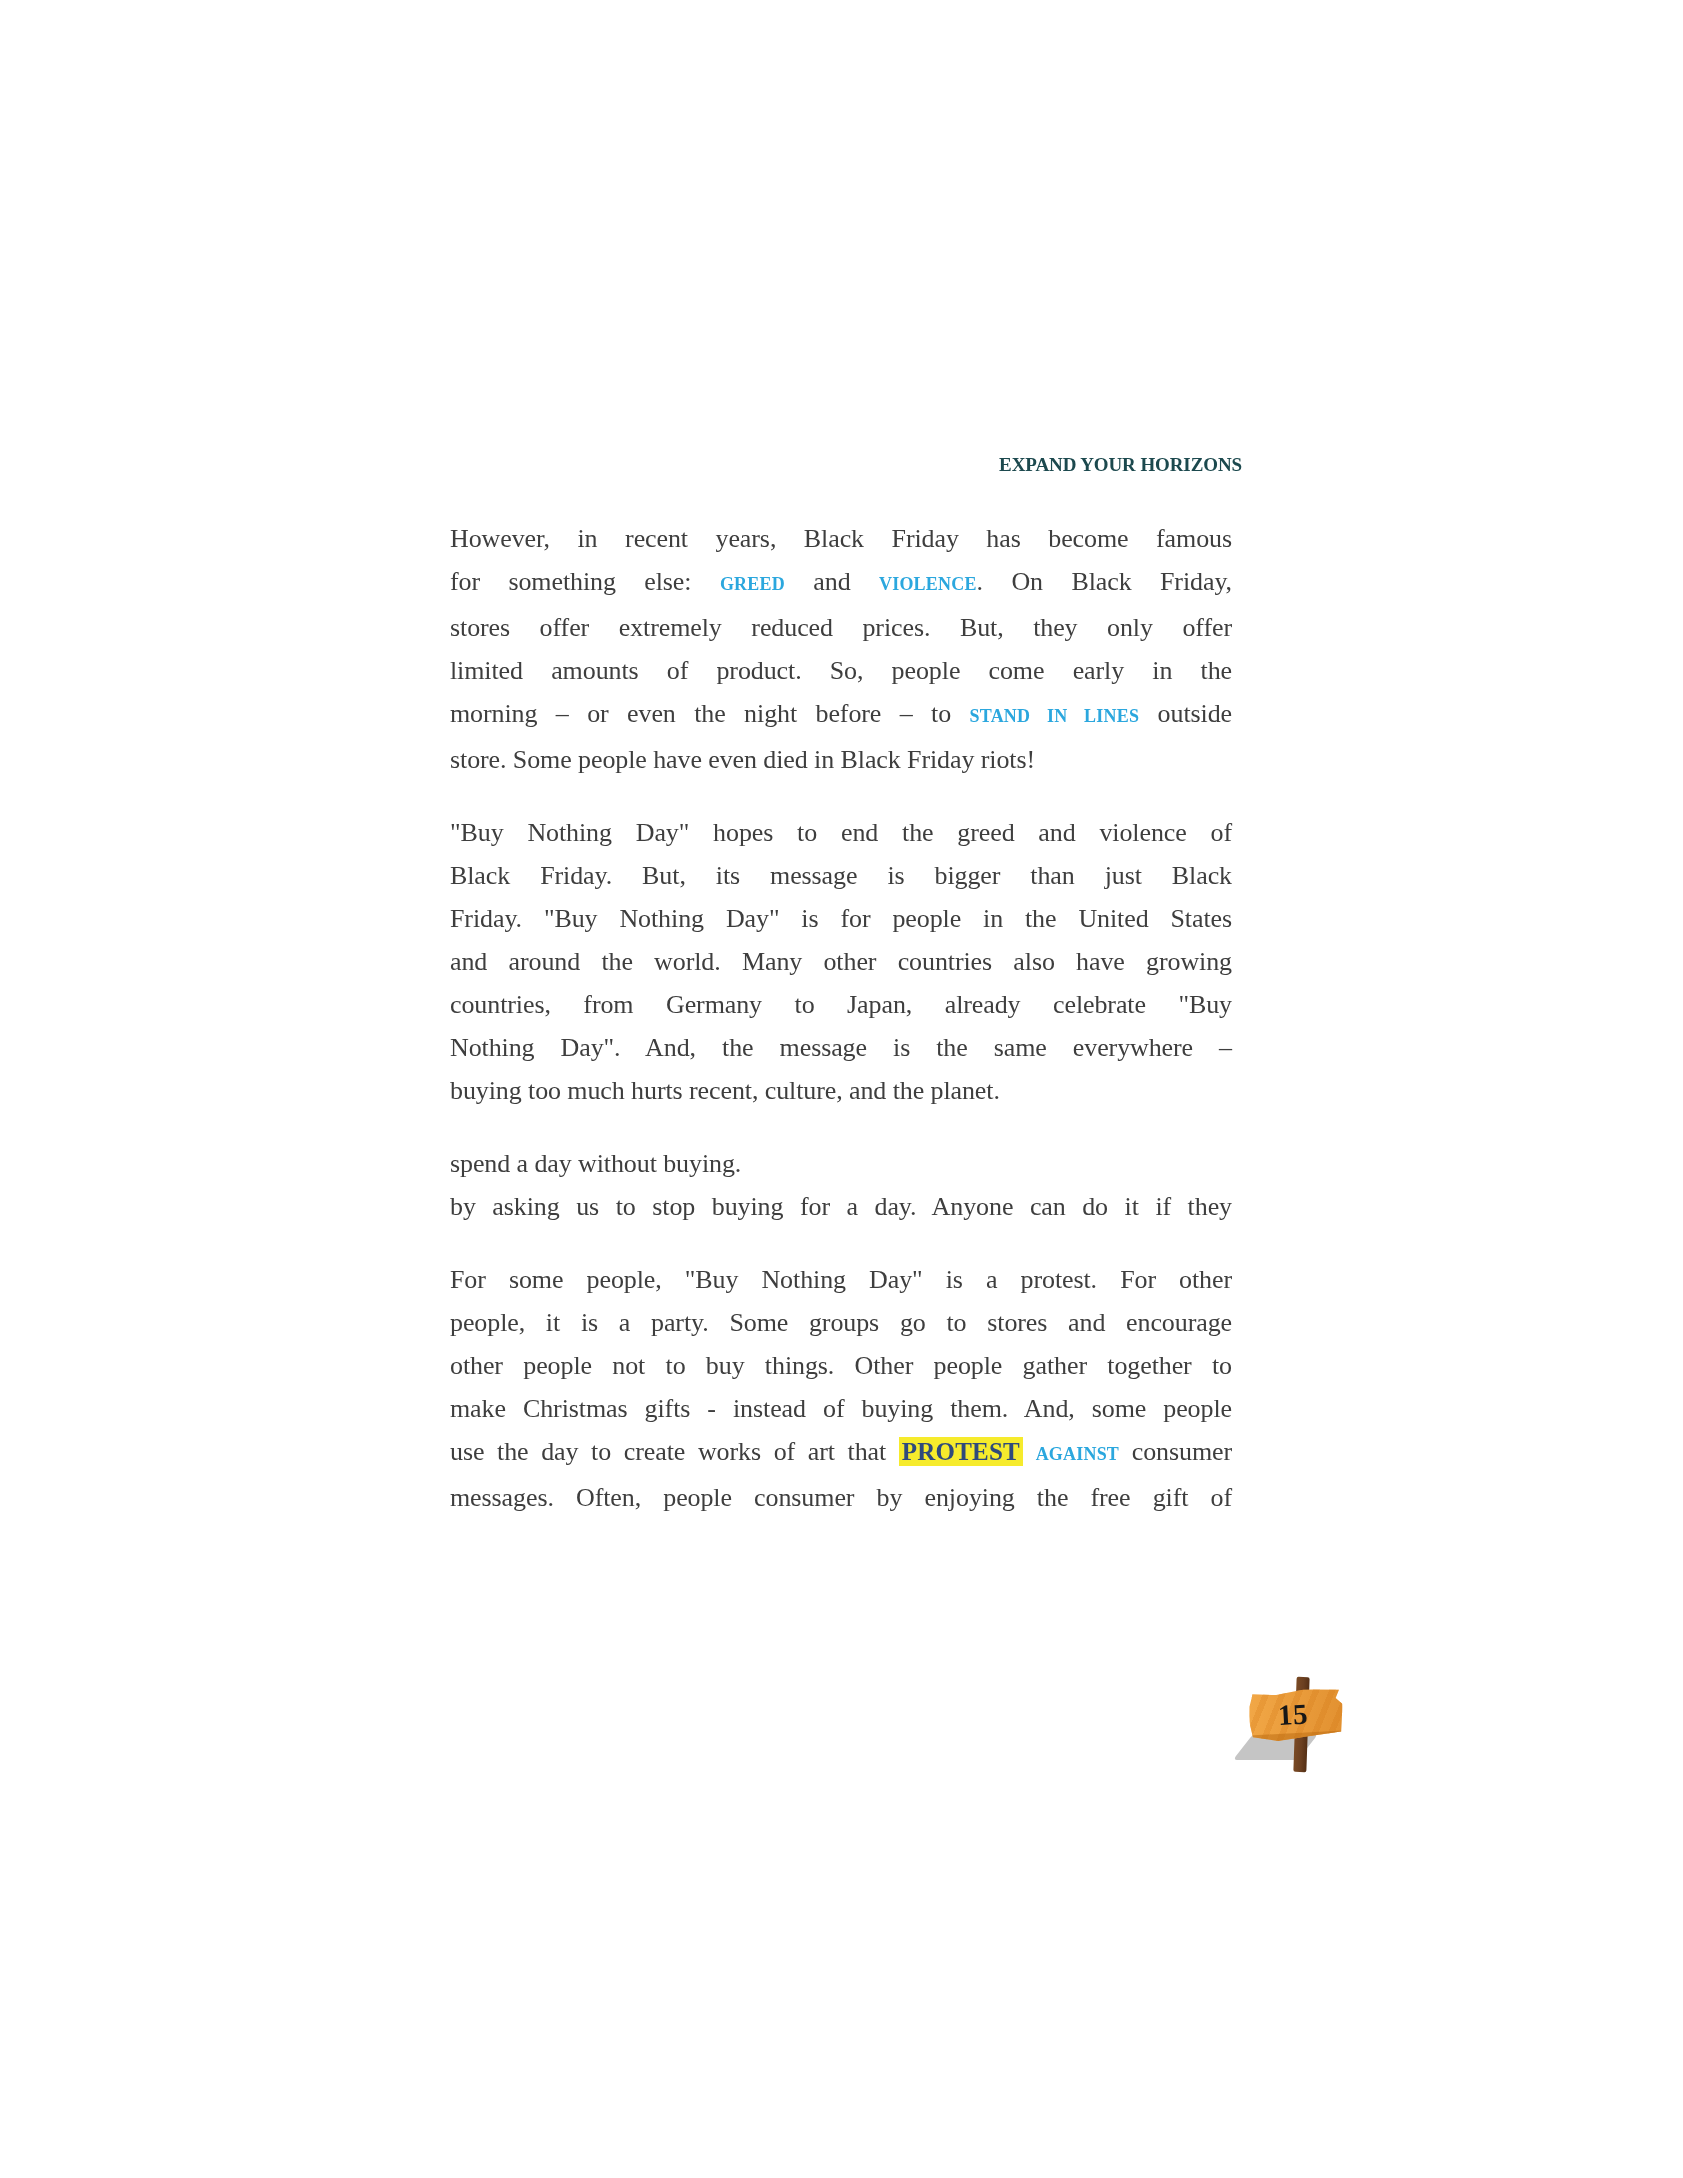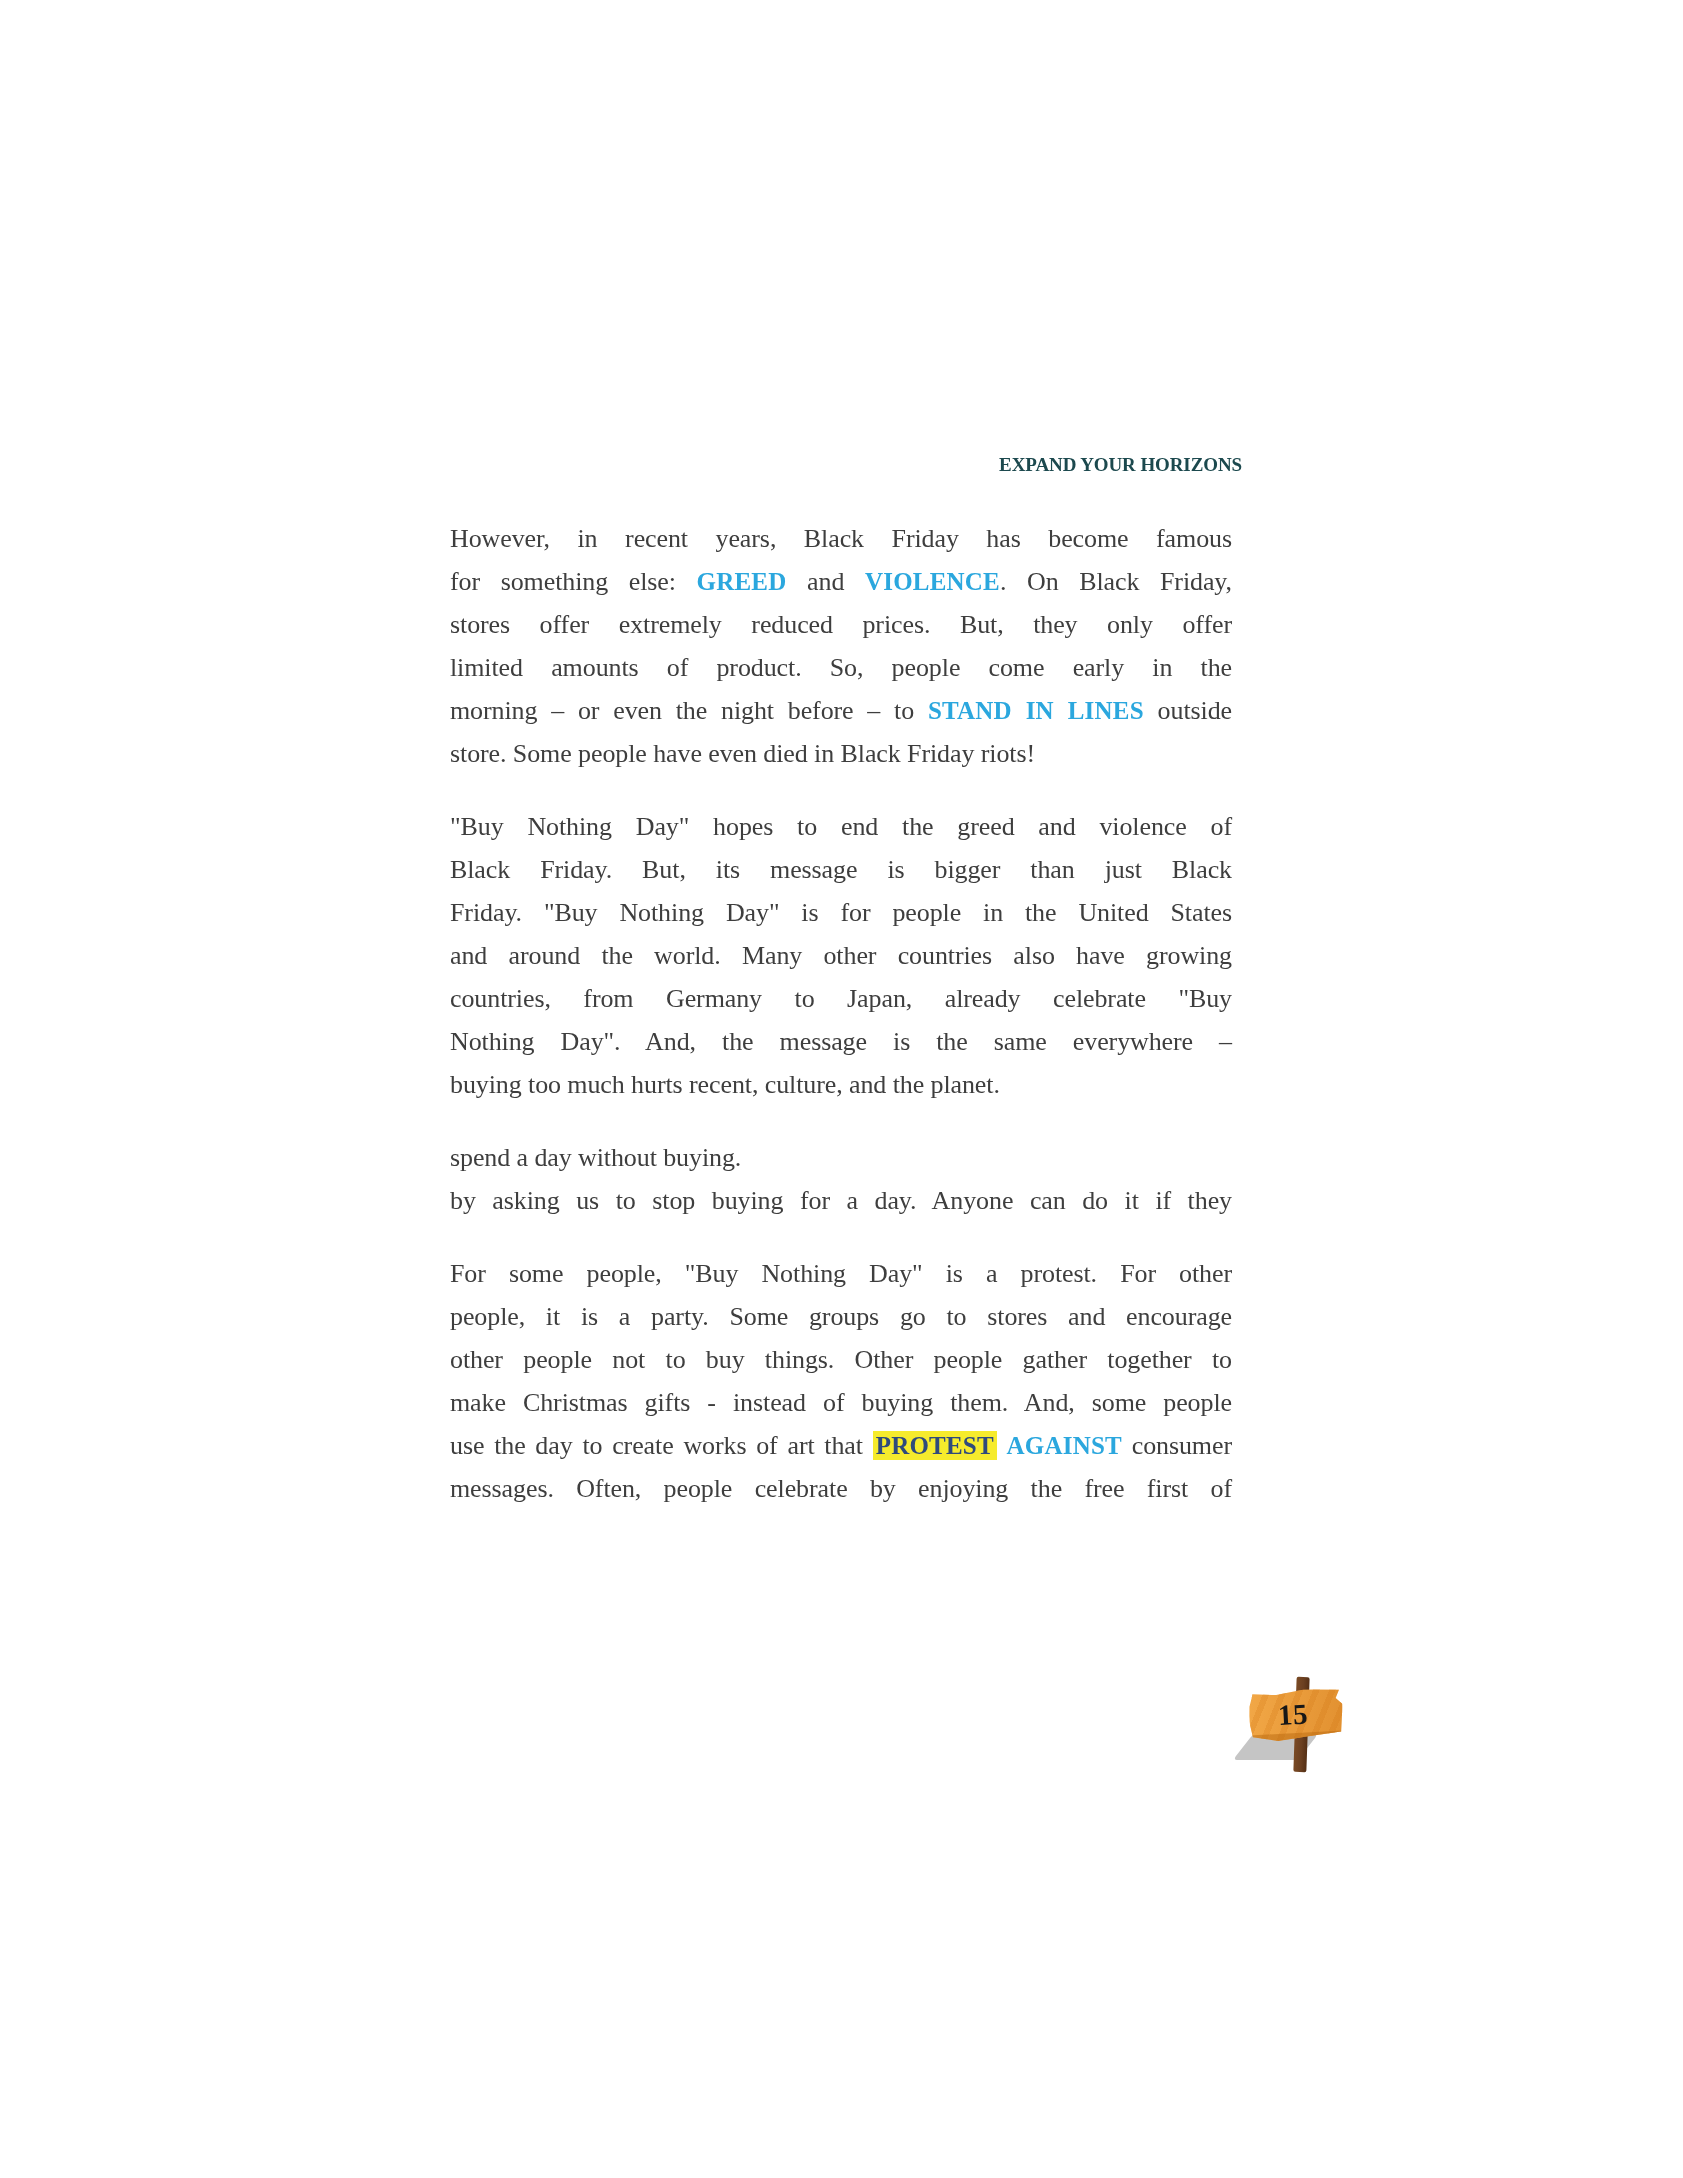--- a/index.html
+++ b/index.html
@@ -16,21 +16,21 @@
   .article{
     position:absolute;left:450px;top:517px;width:782px;
     color:var(--body-text,#3e3e3e);
     font-size:26px;font-weight:300;line-height:43px;letter-spacing:-0.1px;
   }
   .para{margin:0 0 30px 0;}
   .line{text-align:justify;}
   .line.j{text-align-last:justify;}
   .line span.cyan{
     color:var(--marker-cyan,#2ba7de);
-    font-weight:700;font-size:25px;letter-spacing:0.2px;
+    font-weight:700;font-size:18px;letter-spacing:0.2px;
   }
   .line span.navyhl{
     color:var(--marker-navy,#2f4a7c);
     background:var(--highlight-yellow,#f6eb2c);
     font-weight:700;font-size:25px;letter-spacing:0.2px;
     padding:1px 3px;
   }
   
   .page-sign{position:absolute;left:1249px;top:1675px;width:99px;height:99px;}
   .sign-shadow{
@@ -86,21 +86,21 @@
       <div class="para">
         <div class="line"><span>spend a day without buying.</span></div>
         <div class="line j"><span>by asking us to stop buying for a day. Anyone can do it if they</span></div>
       </div>
       <div class="para">
         <div class="line j"><span>For some people, "Buy Nothing Day" is a protest. For other</span></div>
         <div class="line j"><span>people, it is a party. Some groups go to stores and encourage</span></div>
         <div class="line j"><span>other people not to buy things. Other people gather together to</span></div>
         <div class="line j"><span>make Christmas gifts - instead of buying them. And, some people</span></div>
         <div class="line j"><span>use the day to create works of art that </span><span class="navyhl">PROTEST</span><span> </span><span class="cyan">AGAINST</span><span> consumer</span></div>
-        <div class="line j"><span>messages. Often, people celebrate by enjoying the free first of</span></div>
+        <div class="line j"><span>messages. Often, people consumer by enjoying the free gift of</span></div>
       </div>
     </div>
 
   <div class="page-sign">
     <div class="sign-shadow"></div>
     <div class="sign-post"></div>
     <div class="sign-plank">
       <span class="sign-number">15</span>
     </div>
   </div>

